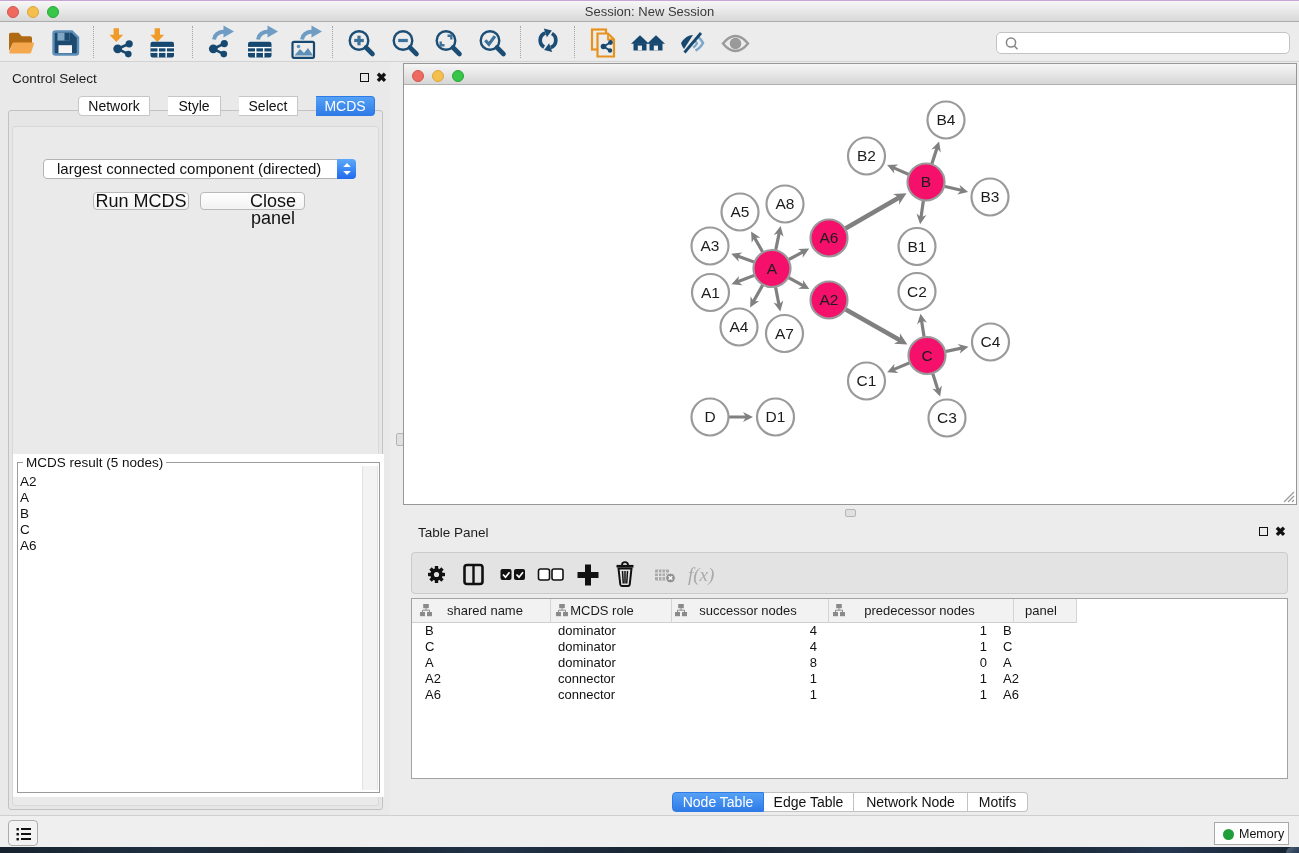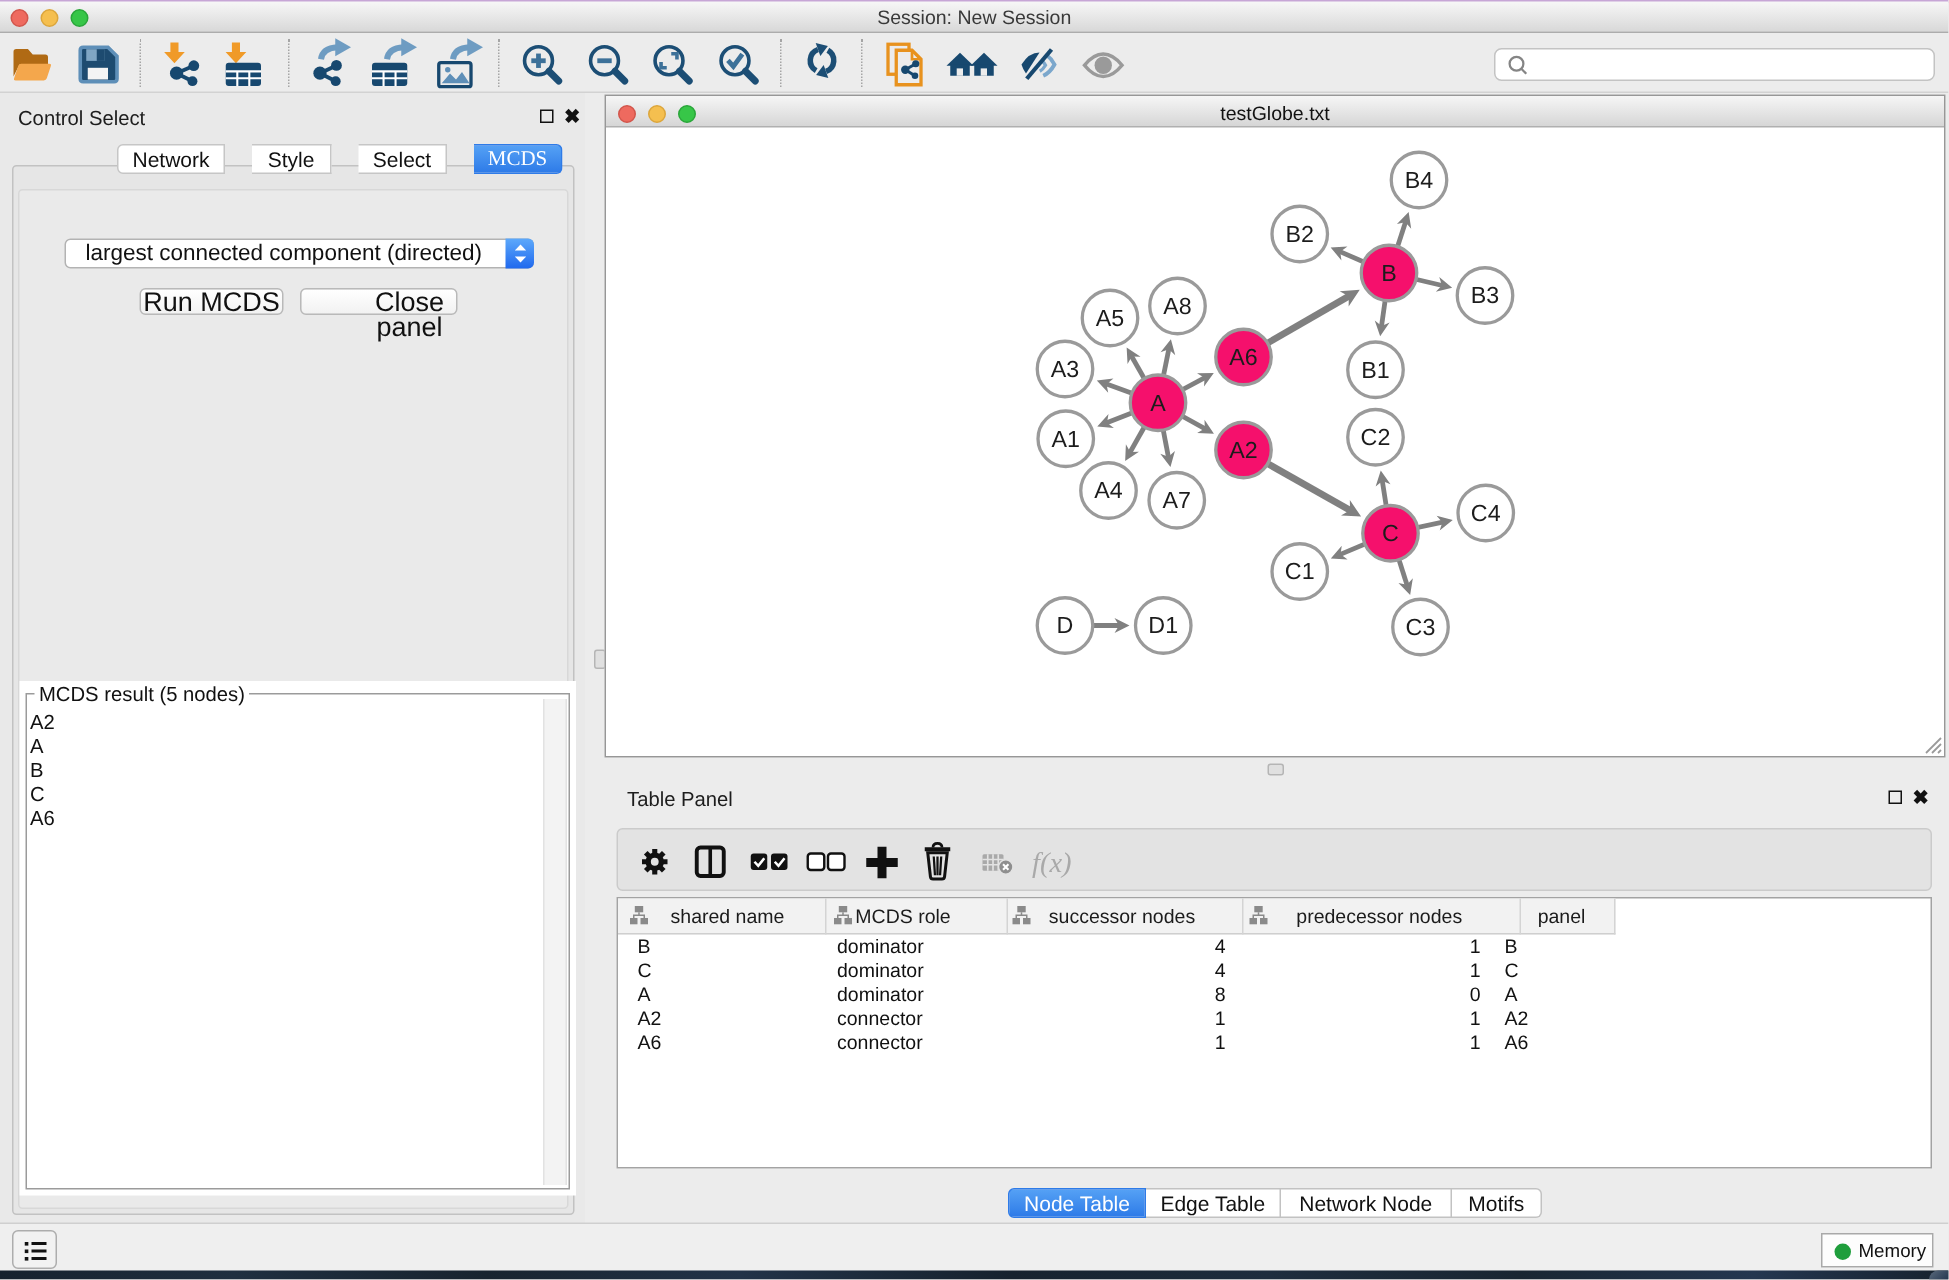--- a/index.html
+++ b/index.html
@@ -226,21 +226,21 @@
 <div id="cp" class="abs">
   <div class="abs ptitle" style="left:12px; top:9px;">Control Select</div>
   <div class="abs sq" style="left:360px; top:11px;"></div>
   <div class="abs xx" style="left:376px; top:8px;">✖</div>
   <div id="cp-outer" class="abs"></div>
   <div id="cp-inner" class="abs"></div>
   <div class="abs tabs" style="left:78px;gap:18px;">
     <div class="tab first" style="width:72px;">Network</div>
     <div class="tab" style="width:53px;">Style</div>
     <div class="tab" style="width:59px;">Select</div>
-    <div class="tab sel last" style="width:59px;font-family:Liberation Serif, serif;">MCDS</div>
+    <div class="tab sel last" style="width:59px;">MCDS</div>
   </div>
   <div id="dropdown" class="abs">largest connected component (directed)</div>
   <div id="stepper" class="abs">
   <svg width="20" height="20" viewBox="0 0 20 20">
     <path d="M6.2,8 l3.8,-4 3.8,4 z" fill="#ffffff"></path>
     <path d="M6.2,12 l3.8,4 3.8,-4 z" fill="#ffffff"></path>
   </svg>
 </div>
   <div class="abs btn" style="left:93px; width:96px;">Run MCDS</div>
   <div class="abs btn" style="left:200px; width:105px;padding-left:41px;">Close panel</div>
@@ -255,21 +255,20 @@
   <div id="mscroll" class="abs"></div>
 </div>
 <div id="vgrip" class="abs"></div>
 
 <div id="netwin" class="abs">
   <div id="nettitle" class="abs">
     <div class="abs tl r"></div>
       <div class="abs tl y"></div>
       <div class="abs tl g"></div>
   </div>
-  <div id="nettext" class="abs">testGlobe.txt</div>
   <svg class="abs" style="right:1px;bottom:1px;" width="14" height="14" viewBox="0 0 14 14">
   <g stroke="#9a9a9a" stroke-width="1.2">
     <line x1="13" y1="3" x2="3" y2="13"></line>
         <line x1="13" y1="7" x2="7" y2="13"></line>
         <line x1="13" y1="11" x2="11" y2="13"></line>
   </g>
 </svg>
 <div id="graph" class="abs" style="left:0;top:22px;"><svg width="892" height="419" viewBox="0 0 892 419">
 <line x1="368.0" y1="182.5" x2="350.0" y2="150.8" stroke="#808080" stroke-width="3.2"></line>
 <polygon points="347.1,145.6 356.4,151.8 350.5,151.7 347.7,156.7" fill="#808080"></polygon>

